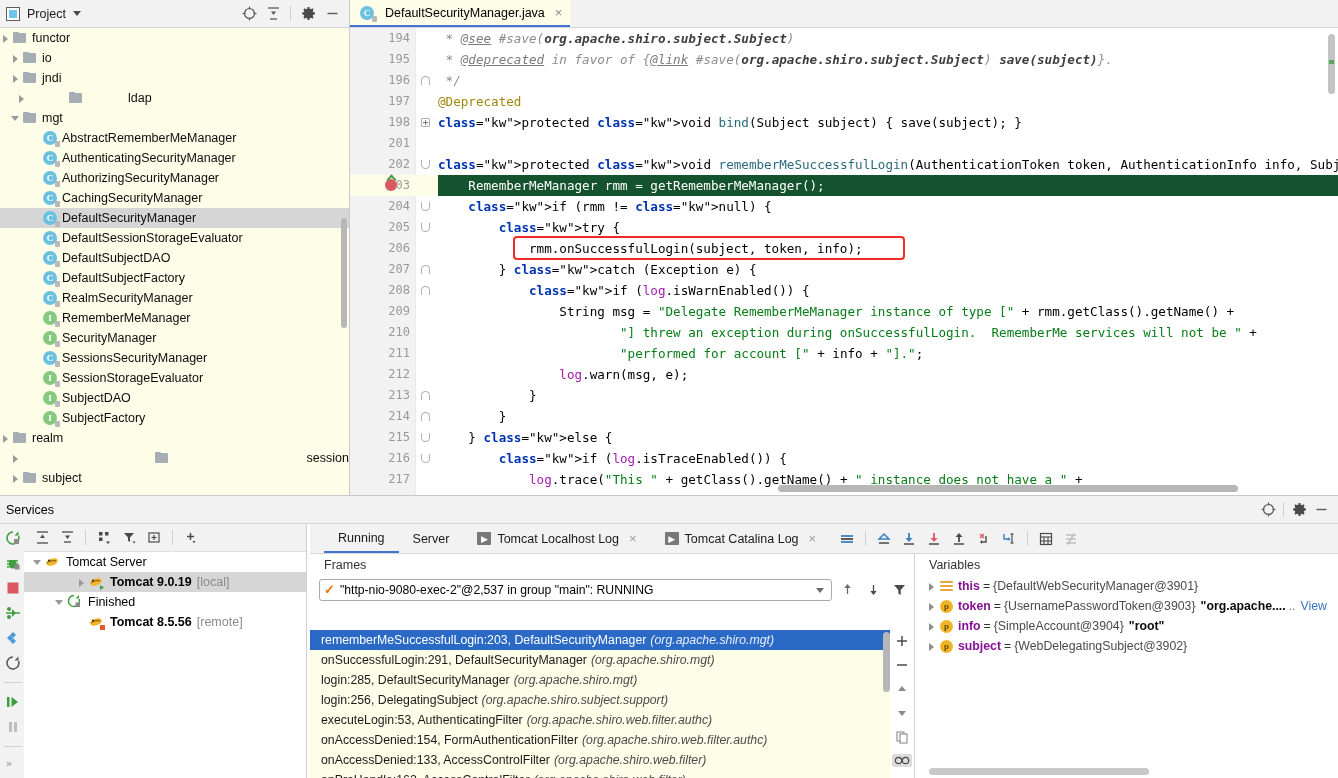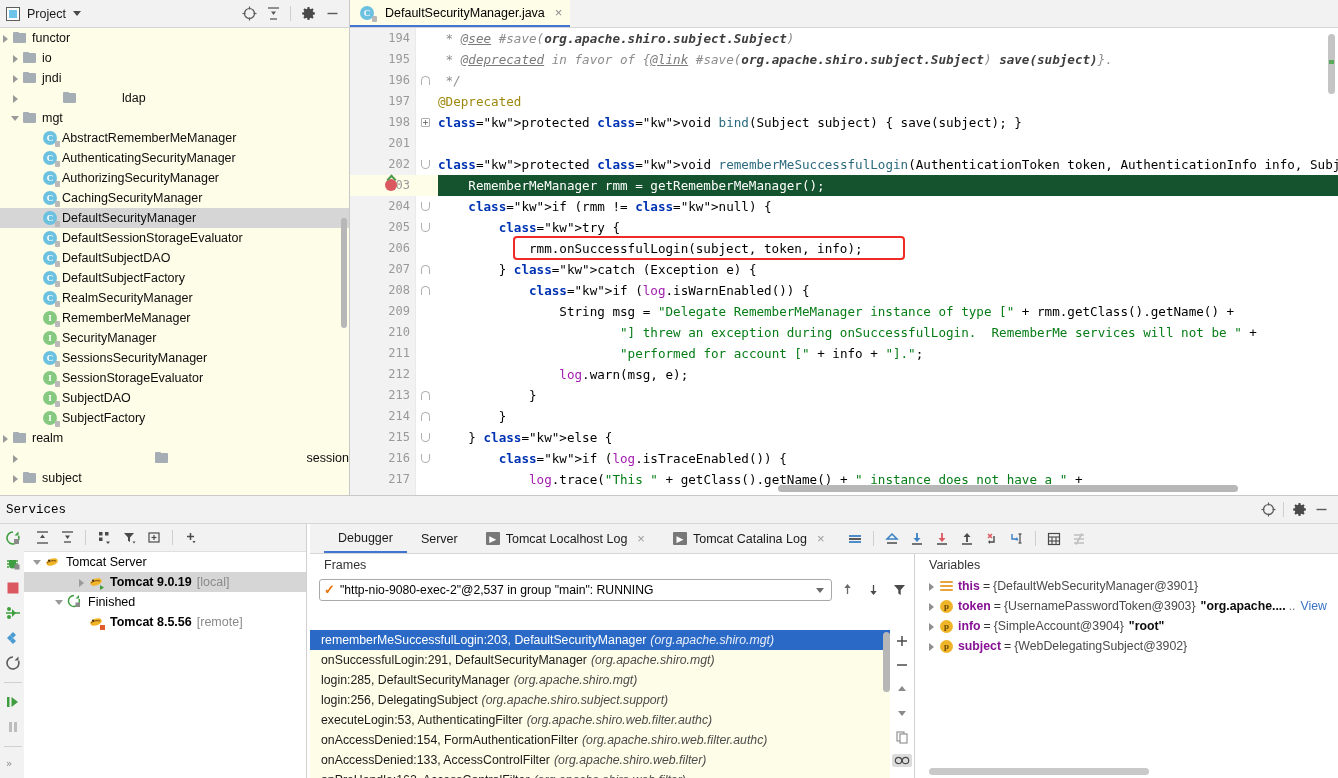--- a/index.html
+++ b/index.html
@@ -167,21 +167,21 @@
     position:absolute; right:3px; top:6px; width:7px; height:60px;
     background:#c4c4c4; border-radius:4px;
   }
   .marker-green { position:absolute; right:4px; top:32px; width:5px; height:4px; background:#5aa85a; }
 
   
   .services-panel { position:absolute; left:0; top:495px; width:1338px; height:283px; background:#fff;
     border-top:1px solid #c9c9c9; }
   .services-header {
     height:28px; background:#f2f2f2; border-bottom:1px solid #d6d6d6;
-    display:flex; align-items:center; padding:0 6px;font-family:Liberation Mono, monospace;
+    display:flex; align-items:center; padding:0 6px;
   }
   .services-title { font-size:12.5px; }
 
   .svc-body { position:absolute; top:28px; left:0; right:0; bottom:0; }
   .svc-toolbar-left {
     position:absolute; left:0; top:0; width:27px; bottom:0; background:#f2f2f2;
     border-right:1px solid #d6d6d6; display:flex; flex-direction:column; align-items:center; padding-top:6px; gap:9px;
   }
   .svc-tree-col { position:absolute; left:24px; top:0; width:283px; bottom:0; background:#bef264; border-right:1px solid #d0d0d0; }
   .svc-tree-toolbar {
@@ -299,21 +299,21 @@
             <div class="tree-row" style="padding-left: 10px;">
               <span class="arrow closed"></span>
               <span class="folder-ico"></span>
               <span>io</span>
             </div>
             <div class="tree-row" style="padding-left: 10px;">
               <span class="arrow closed"></span>
               <span class="folder-ico"></span>
               <span>jndi</span>
             </div>
-            <div class="tree-row" style="padding-left: 10px; gap: 40px;">
+            <div class="tree-row" style="padding-left: 16px; gap: 40px;">
               <span class="arrow closed"></span>
               <span class="folder-ico"></span>
               <span>ldap</span>
             </div>
             <div class="tree-row" style="padding-left: 10px;">
               <span class="arrow open"></span>
               <span class="folder-ico"></span>
               <span>mgt</span>
             </div>
             <div class="tree-row" style="padding-left: 32px;">
@@ -686,21 +686,21 @@
               <span style="font-weight: bold;">Tomcat 8.5.56</span>
               <span style="color: rgb(138, 138, 138); margin-left: 5px;">[remote]</span>
             </div>
           </div>
       </div>
 
       <div class="dbg-col">
         <div class="dbg-tabs">
           <div id="dbg-tabs-host" style="display:flex;align-items:center;">
               <div class="dbg-tab active">
-                <span>Debugger</span>
+                <span>Running</span>
               </div>
               <div class="dbg-tab">
                 <span>Server</span>
               </div>
               <div class="dbg-tab">
                 <span class="log-ico">▶</span>
                 <span>Tomcat Localhost Log</span>
                 <span class="tab-x">×</span>
               </div>
               <div class="dbg-tab">

